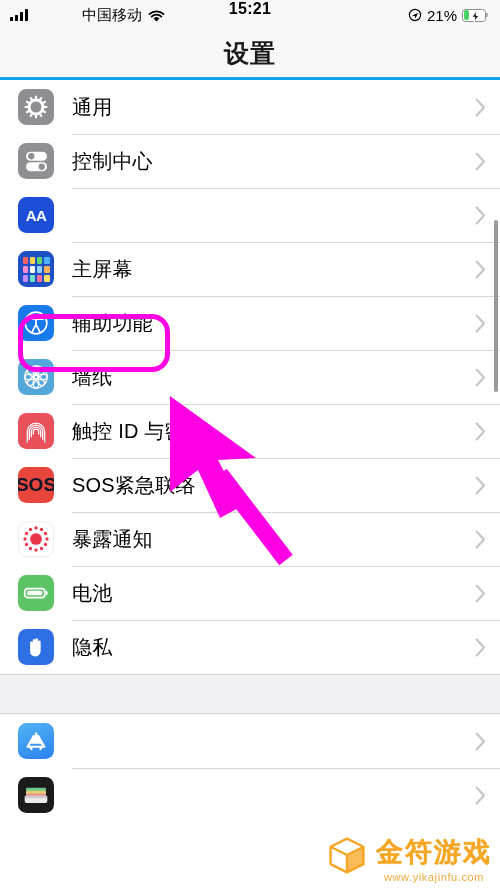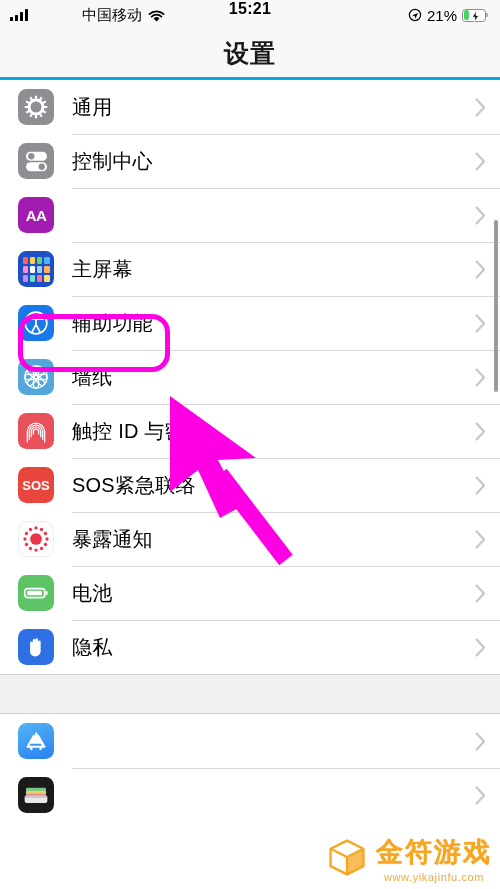--- a/index.html
+++ b/index.html
@@ -87,35 +87,35 @@
     letter-spacing:0.2px; white-space:nowrap;
   }
   .chev{
     margin-left:auto; width:11px; height:19px;
     flex:0 0 11px;
   }
 
   
   .ic-general{ background:#8e8e93; }
   .ic-control{ background:#8e8e93; }
-  .ic-display{ background:#a21caf; }
+  .ic-display{ background:#1d4ed8; }
   .ic-home{ background:#1f4fc4; }
   .ic-access{ background:#1879ea; }
   .ic-wall{ background:#53a7da; }
   .ic-siri{ background:#20143a; }
   .ic-touch{ background:#e8505a; }
   .ic-sos{ background:#e8463c; }
   .ic-expo{ background:#fdfdfd; border:1px solid #eee; }
   .ic-batt{ background:#5dc466; }
   .ic-priv{ background:#2f6fe4; }
   .ic-appstore{ background:linear-gradient(160deg,#53b4f5,#2a81ef); }
   .ic-wallet{ background:#1a1a1a; }
 
   .aa{ color:#fff; font-size:15px; font-weight:bold; letter-spacing:-0.5px; }
-  .sos{ color:#ffffff; font-size:13px; font-weight:bold; letter-spacing:0px; }
+  .sos{ color:#0f172a; font-size:19px; font-weight:bold; letter-spacing:0px; }
 
   .homegrid{
     width:27px; height:25px;
     display:grid; grid-template-columns:repeat(4,1fr); grid-template-rows:repeat(3,1fr);
     gap:2px;
   }
   .homegrid span{ border-radius:1.3px; display:block; }
 
   
   .hl-box{
@@ -138,21 +138,21 @@
   .scrollbar{
     position:absolute; right:2px; top:140px;
     width:4px; height:172px;
     background:#9a9a9e; border-radius:2px;
     z-index:20;
   }
 
   
   .watermark{
     position:absolute; right:8px; bottom:6px;
-    display:flex; align-items:center; gap:8px;
+    display:flex; gap:8px;
     z-index:50;
   }
   .wm-text{ display:flex; flex-direction:column; align-items:center; }
   .wm-main{
     font-size:27px; font-weight:bold; letter-spacing:2px;
     color:#f5a623;
     text-shadow:0 0 1px #f5a623;
   }
   .wm-sub{
     font-size:11px; color:#f0a93c; letter-spacing:0.6px; margin-top:1px;

